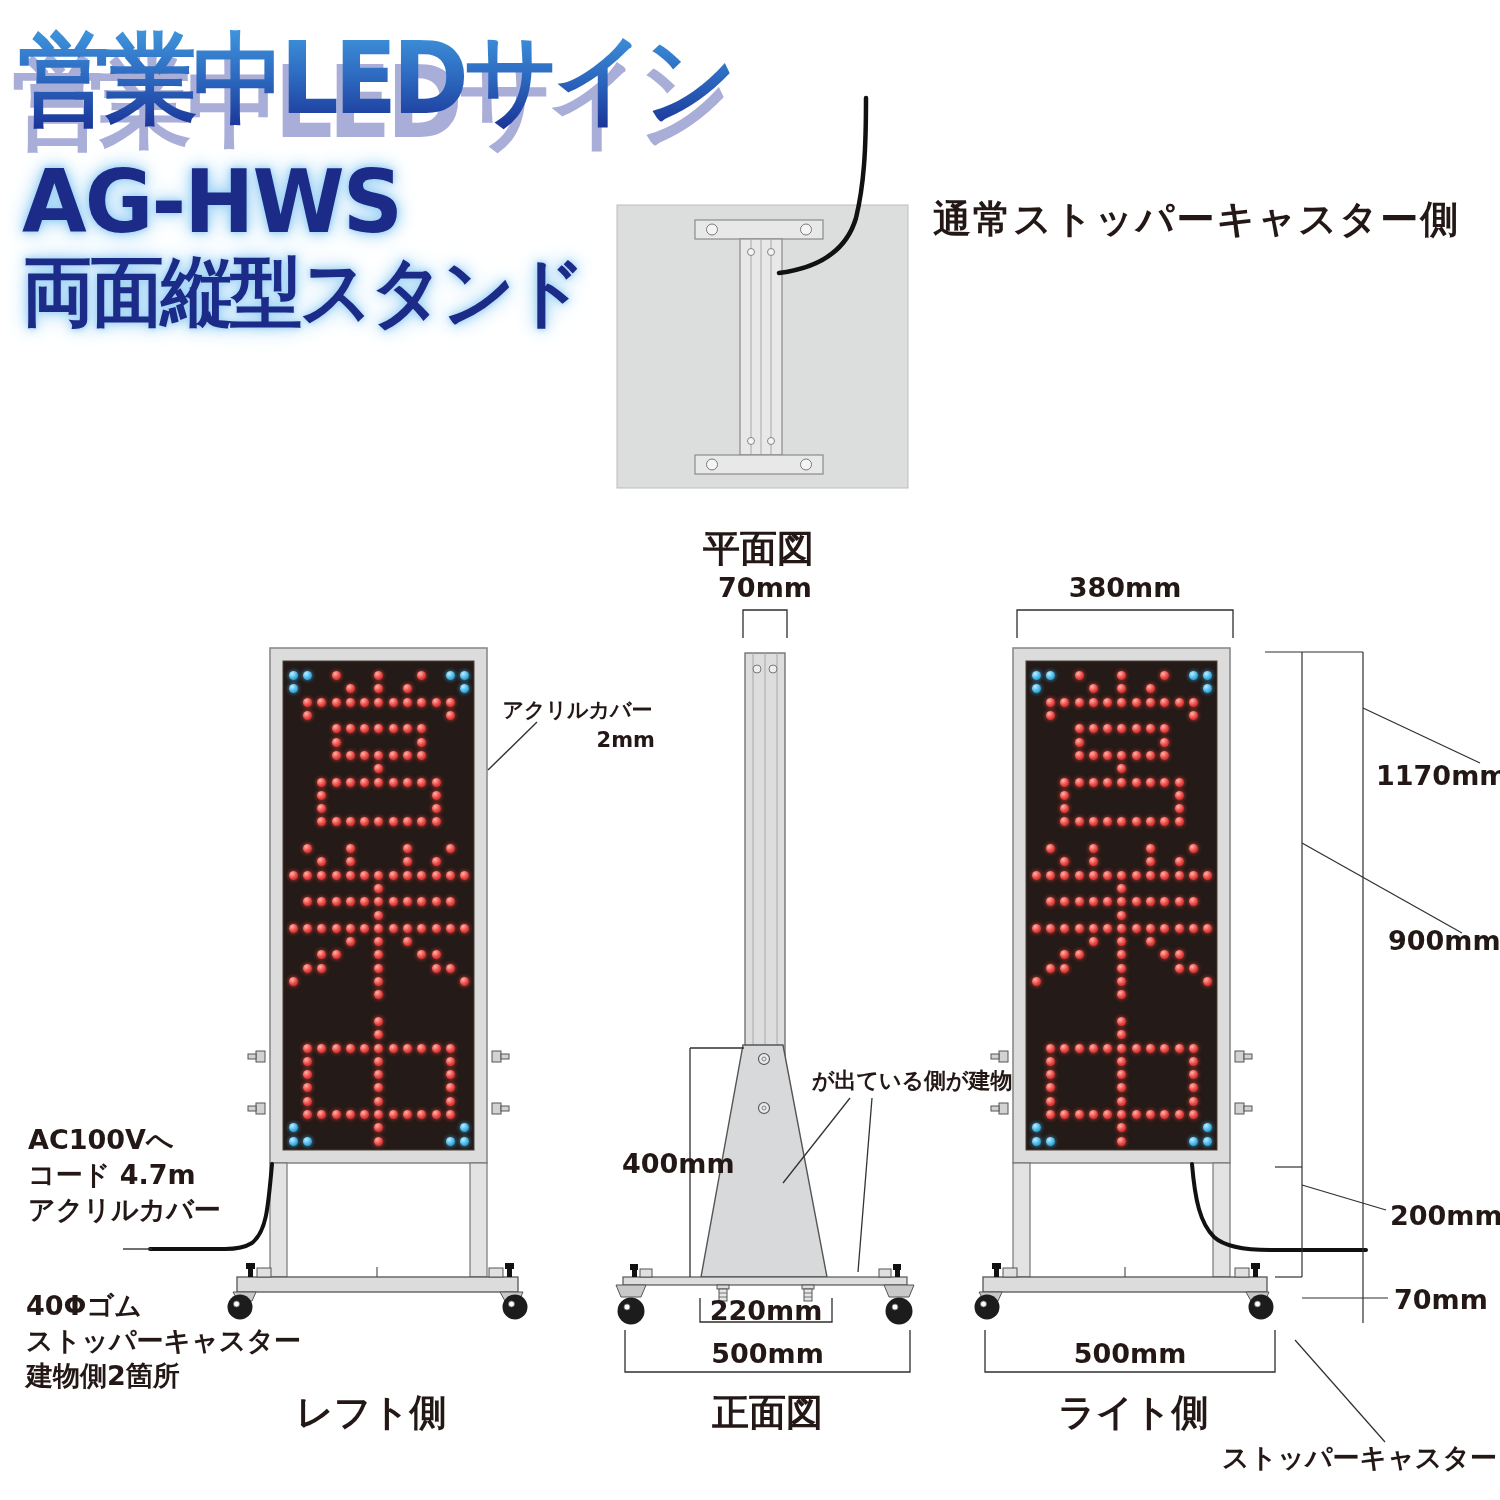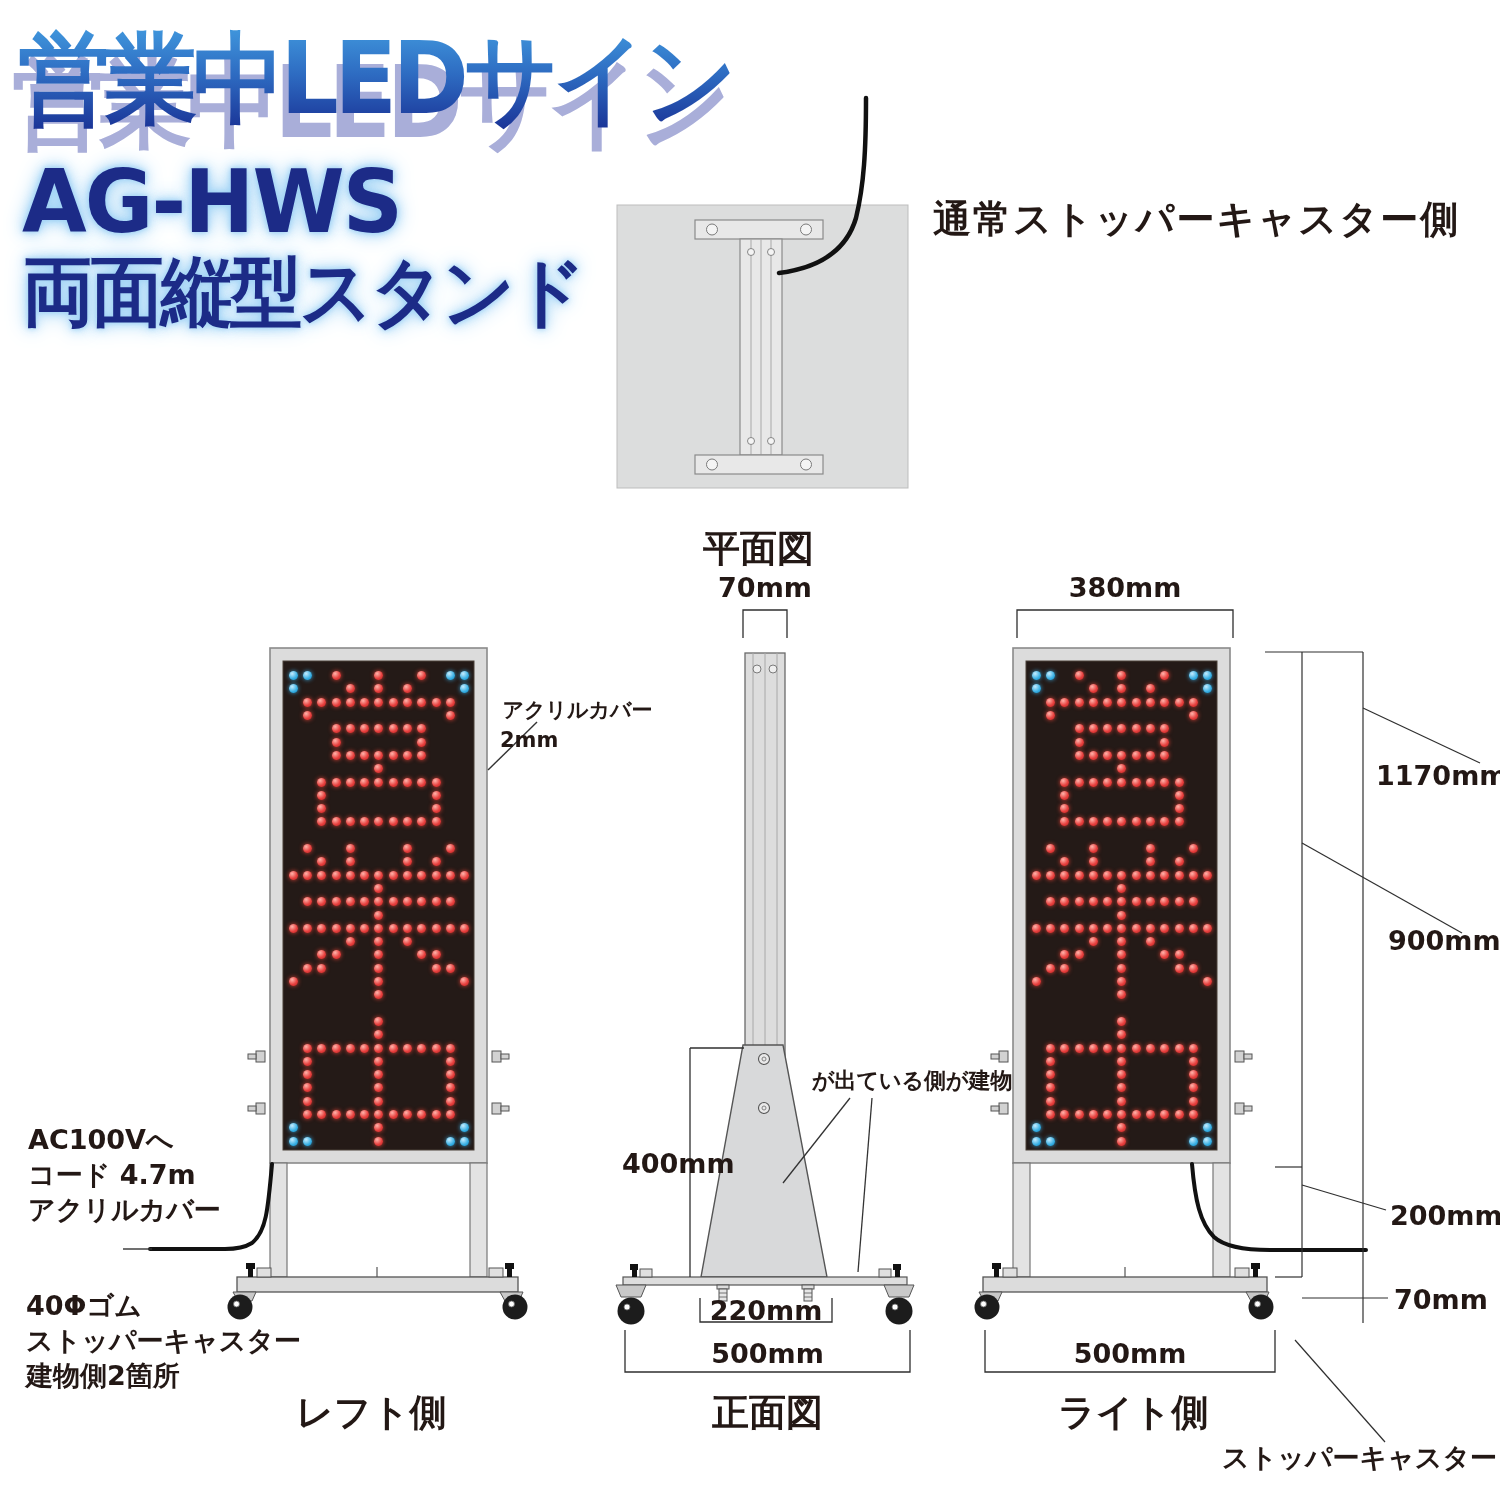--- a/index.html
+++ b/index.html
@@ -581,21 +581,21 @@
 <div class="dim" style="left:1376px;top:760px;">1170mm</div>
 <div class="dim" style="left:1388px;top:925px;">900mm</div>
 <div class="dim" style="left:1390px;top:1200px;">200mm</div>
 <div class="dim" style="left:1394px;top:1284px;">70mm</div>
 <div class="dim" style="left:622px;top:1148px;">400mm</div>
 <div class="dim center" style="left:700px;top:1295px;width:132px;">220mm</div>
 <div class="dim center" style="left:625px;top:1338px;width:285px;">500mm</div>
 <div class="dim center" style="left:985px;top:1338px;width:290px;">500mm</div>
 
 <div class="calloutsmall" style="left:500px;top:696px;width:155px;text-align:center;">アクリルカバー</div>
-<div class="calloutsmall" style="left:500px;top:728px;width:155px;text-align:left;">2mm</div>
+<div class="calloutsmall" style="left:500px;top:728px;width:155px;text-align:right;">2mm</div>
 <div class="calloutsmall" style="left:812px;top:1066px;font-size:22px;">が出ている側が建物</div>
 
 <div class="dim" style="left:28px;top:1122px;">AC100Vへ</div>
 <div class="dim" style="left:28px;top:1157px;">コード 4.7m</div>
 <div class="dim" style="left:28px;top:1192px;">アクリルカバー</div>
 
 <div class="dim" style="left:26px;top:1288px;">40Φゴム</div>
 <div class="dim" style="left:26px;top:1323px;">ストッパーキャスター</div>
 <div class="dim" style="left:26px;top:1358px;">建物側2箇所</div>
 

